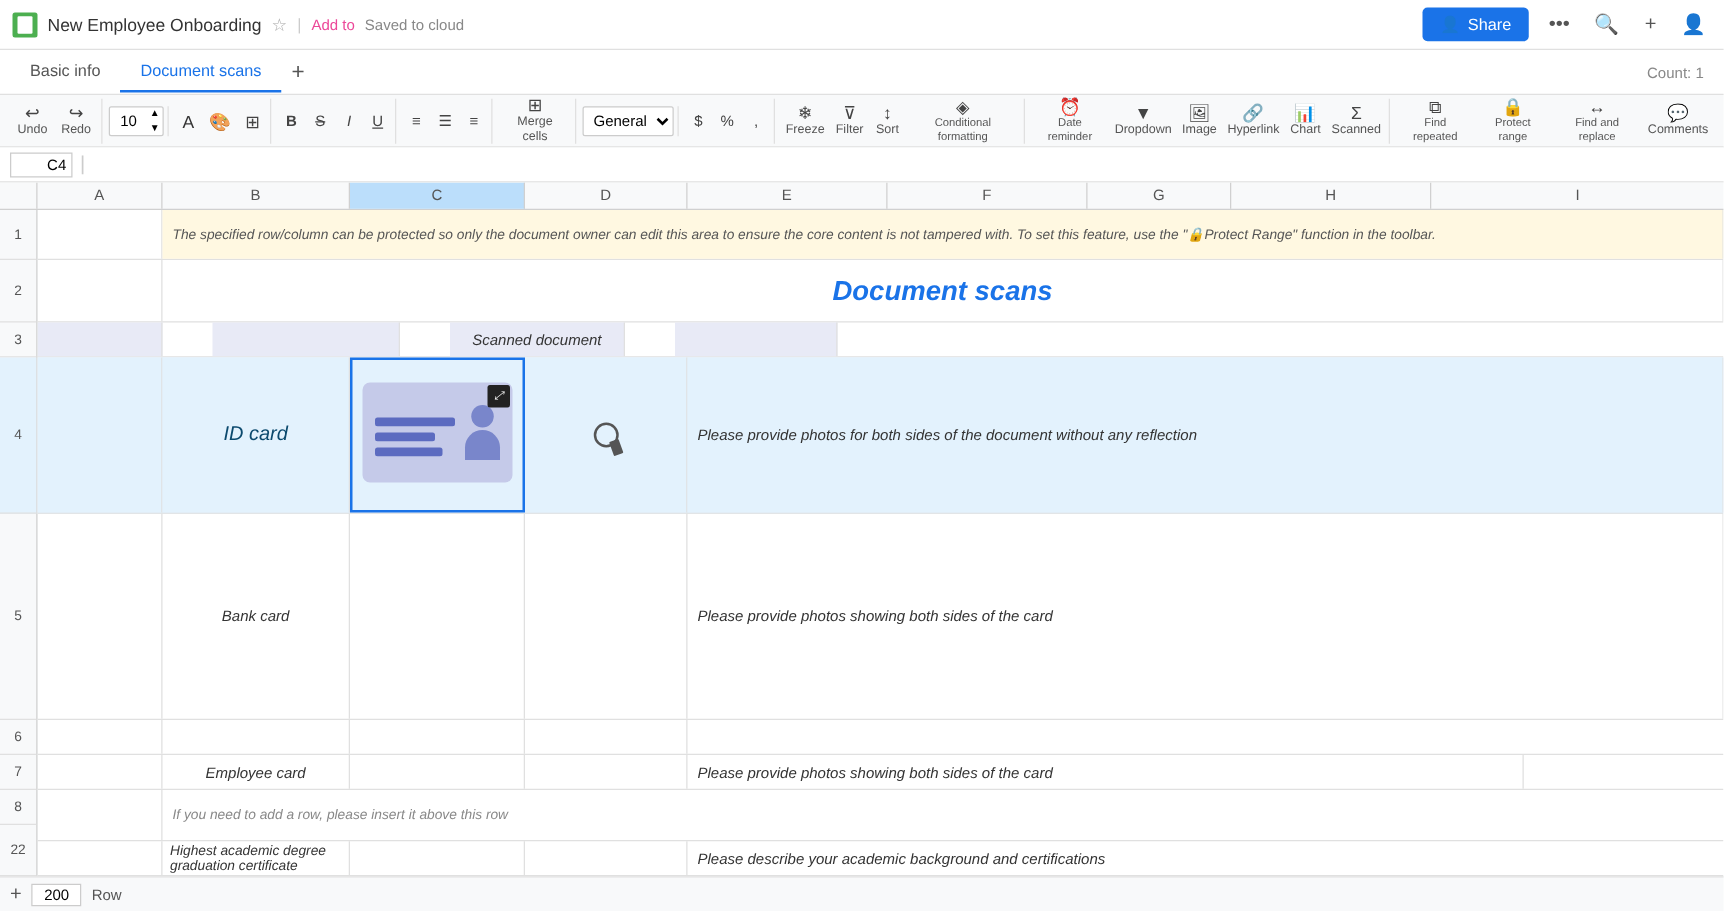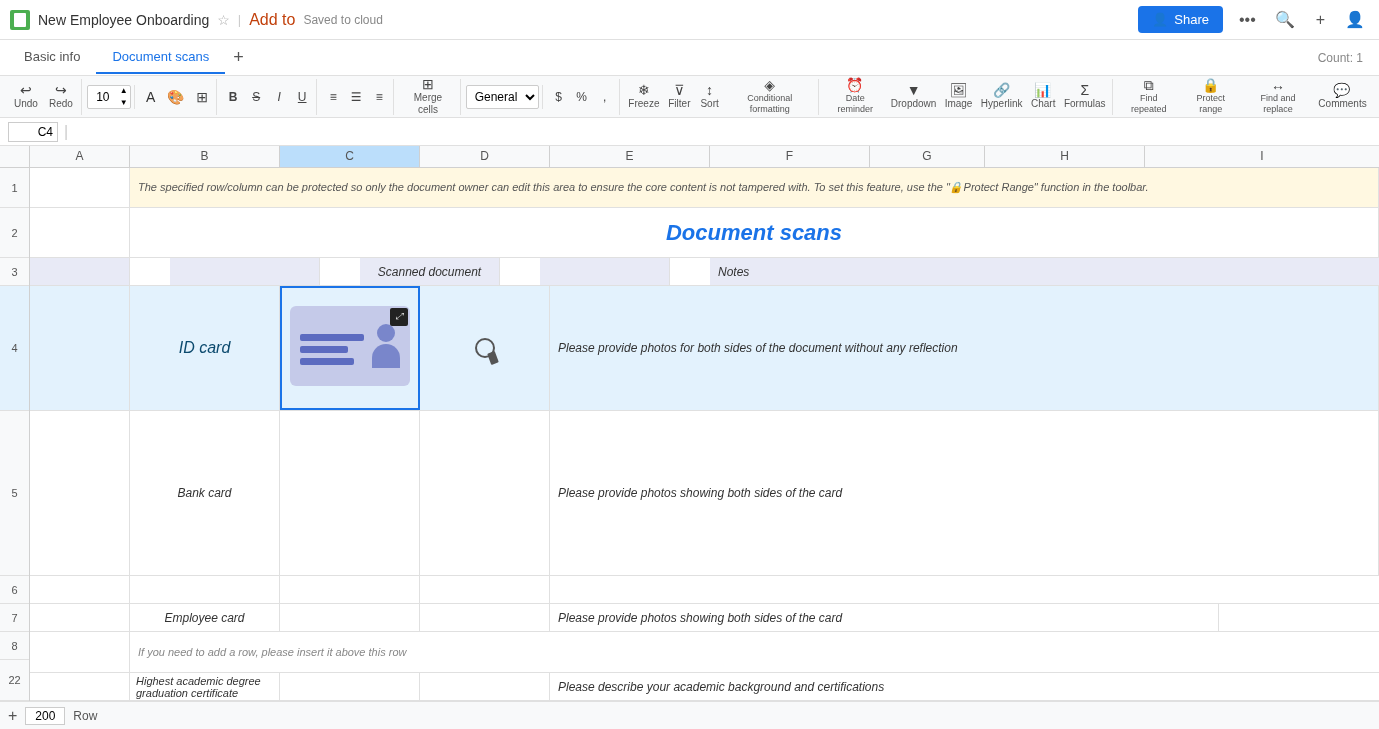--- a/index.html
+++ b/index.html
@@ -86,21 +86,21 @@
 <div style="display:flex;flex-direction:column;height:729px;width:1379px;overflow:hidden;">
 
   <div class="top-bar">
     <div class="top-bar-left">
       <div class="doc-icon">
         <div class="doc-icon-inner"></div>
       </div>
       <span style="font-size:14px;font-weight:500;color:#333;">New Employee Onboarding</span>
       <span style="color:#aaa;font-size:14px;">☆</span>
       <span style="color:#ccc;">|</span>
-      <button class="add-to-btn" style="font-size:16px;color:#c2410c;border:none;background:none;cursor:pointer;display:flex;align-items:center;gap:3px;">Add to</button>
+      <button class="add-to-btn" style="font-size:12px;color:#ec4899;border:none;background:none;cursor:pointer;display:flex;align-items:center;gap:3px;">Add to</button>
       <span style="font-size:12px;color:#888;">Saved to cloud</span>
     </div>
     <div class="top-bar-right">
       <button class="share-btn">
         <span>👤</span>
         <span>Share</span>
       </button>
       <button class="icon-btn">•••</button>
       <button class="icon-btn">🔍</button>
       <button class="icon-btn">+</button>
@@ -233,21 +233,21 @@
       <button class="tb-btn">
         <span class="tb-icon">🔗</span>
         <span class="tb-label">Hyperlink</span>
       </button>
       <button class="tb-btn">
         <span class="tb-icon">📊</span>
         <span class="tb-label">Chart</span>
       </button>
       <button class="tb-btn">
         <span class="tb-icon">Σ</span>
-        <span class="tb-label">Formulas</span>
+        <span class="tb-label">Scanned</span>
       </button>
     </div>
 
     <div class="toolbar-group">
       <button class="tb-btn">
         <span class="tb-icon">⧉</span>
         <span class="tb-label" style="font-size:9px;">Find
 repeated</span>
       </button>
       <button class="tb-btn">
@@ -319,23 +319,20 @@
           </div>
         </div>
 
         <div style="display:flex;height:28px;border-bottom:1px solid #e0e0e0;gap:40px;">
           <div style="width:100px;min-width:100px;border-right:1px solid #e0e0e0;background:#e8eaf6;"></div>
           <div style="width:150px;min-width:150px;border-right:1px solid #e0e0e0;background:#e8eaf6;"></div>
           <div style="width:140px;min-width:140px;border-right:1px solid #e0e0e0;background:#e8eaf6;text-align:center;font-size:12px;font-weight:500;color:#333;display:flex;align-items:center;justify-content:center;">
             <span>Scanned document</span>
           </div>
           <div style="width:130px;min-width:130px;border-right:1px solid #e0e0e0;background:#e8eaf6;"></div>
-          <div style="flex:1;background:#e8eaf6;font-size:12px;font-weight:500;color:#333;display:flex;align-items:center;padding:0 8px;">
-            <span>Notes</span>
-          </div>
         </div>
 
         <div style="display:flex;height:125px;border-bottom:1px solid #e0e0e0;background:#e3f2fd;">
           <div style="width:100px;min-width:100px;border-right:1px solid #e0e0e0;background:#e3f2fd;"></div>
           <div style="width:150px;min-width:150px;border-right:1px solid #e0e0e0;background:#e3f2fd;display:flex;align-items:center;justify-content:center;">
             <span style="font-size:16px;color:#0c4a6e;">ID card</span>
           </div>
 
           <div style="width:140px;min-width:140px;border:2px solid #1a73e8;background:#e3f2fd;display:flex;align-items:center;justify-content:center;position:relative;">
 

